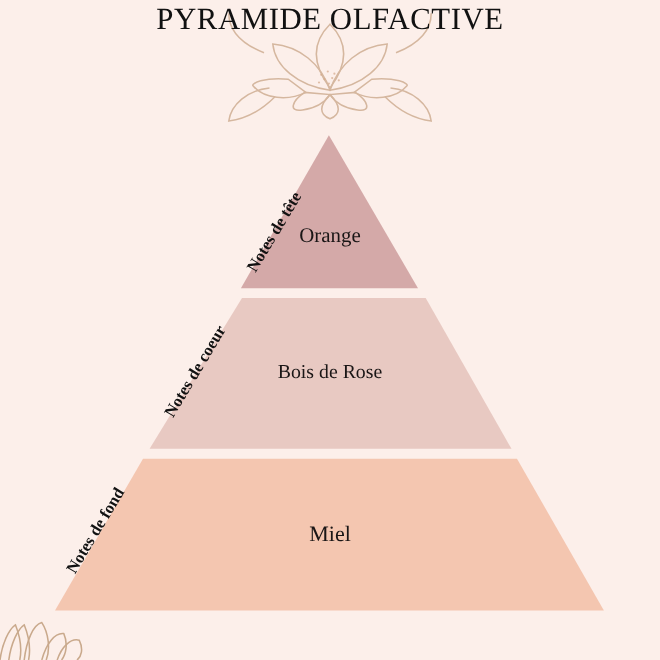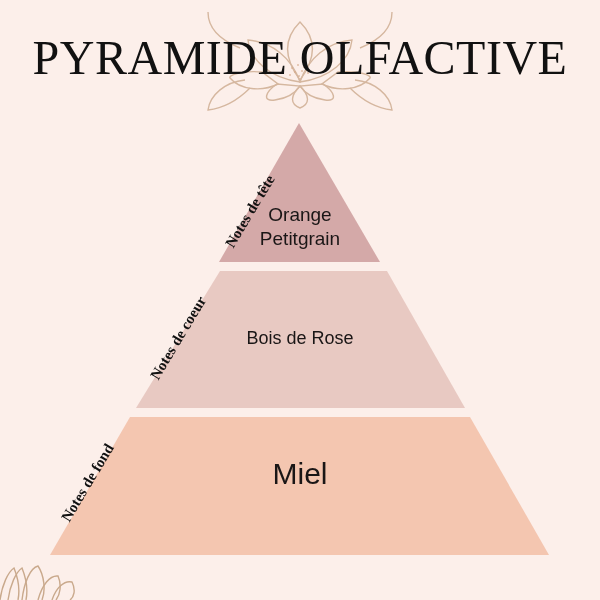--- a/index.html
+++ b/index.html
@@ -4,29 +4,29 @@
   <style>
     html, body { margin: 0; padding: 0; }
     body {
       width: 600px; height: 600px; overflow: hidden;
       background: #fcefea;
       position: relative;
       font-family: "Liberation Serif", "DejaVu Serif", serif;
     }
     .canvas { position: absolute; left: 0; top: 0; width: 600px; height: 600px; }
     .title {
-      position: absolute; left: 0; top: 30px; width: 600px;
+      position: absolute; left: 0; top: 2px; width: 600px;
       text-align: center;
-      font-size: 48px; letter-spacing: 0.5px;
+      font-size: 28px; letter-spacing: 0.5px;
       color: #111; font-weight: normal;
       font-family: "Liberation Serif", "DejaVu Serif", serif;
     }
     .tier-label {
       position: absolute; color: #1a1616; text-align: center;
-      font-family: Liberation Sans, sans-serif;
+      font-family: Liberation Serif, serif;
     }
     .side-label {
       position: absolute; white-space: nowrap;
       font-family: "Liberation Serif", "DejaVu Serif", serif;
       font-weight: bold; font-size: 15px; color: #111;
       transform-origin: 0 0;
     }
   </style>
 </head>
 <body>
@@ -68,24 +68,23 @@
 
   <polygon points="299,123 380,262 219,262" fill="#d4a9a8"></polygon>
   <polygon points="220,271 387,271 465,408 136,408" fill="#e8c9c2"></polygon>
   <polygon points="130,417 470,417 549,555 50,555" fill="#f4c6b0"></polygon>
 </svg>
 
 <div class="title">PYRAMIDE OLFACTIVE</div>
 
 <div class="tier-label" style="left:220px; top:203px; width:160px; font-size:19px; line-height:24px;">
   <div>Orange</div>
-  <div>Petitgrain</div>
 </div>
 
 <div class="tier-label" style="left:150px; top:322px; width:300px; font-size:18px; line-height:32px;">Bois de Rose</div>
 
-<div class="tier-label" style="left:150px; top:456px; width:300px; font-size:30px; line-height:36px;">Miel</div>
+<div class="tier-label" style="left:150px; top:468px; width:300px; font-size:20px; line-height:36px;">Miel</div>
 
 <div class="side-label" style="left:222px; top:242px; transform: rotate(-59deg);">Notes de tête</div>
 
 <div class="side-label" style="left:147px; top:374px; transform: rotate(-59deg);">Notes de coeur</div>
 
 <div class="side-label" style="left:58px; top:516px; transform: rotate(-59deg);">Notes de fond</div>
 
 </body></html>

